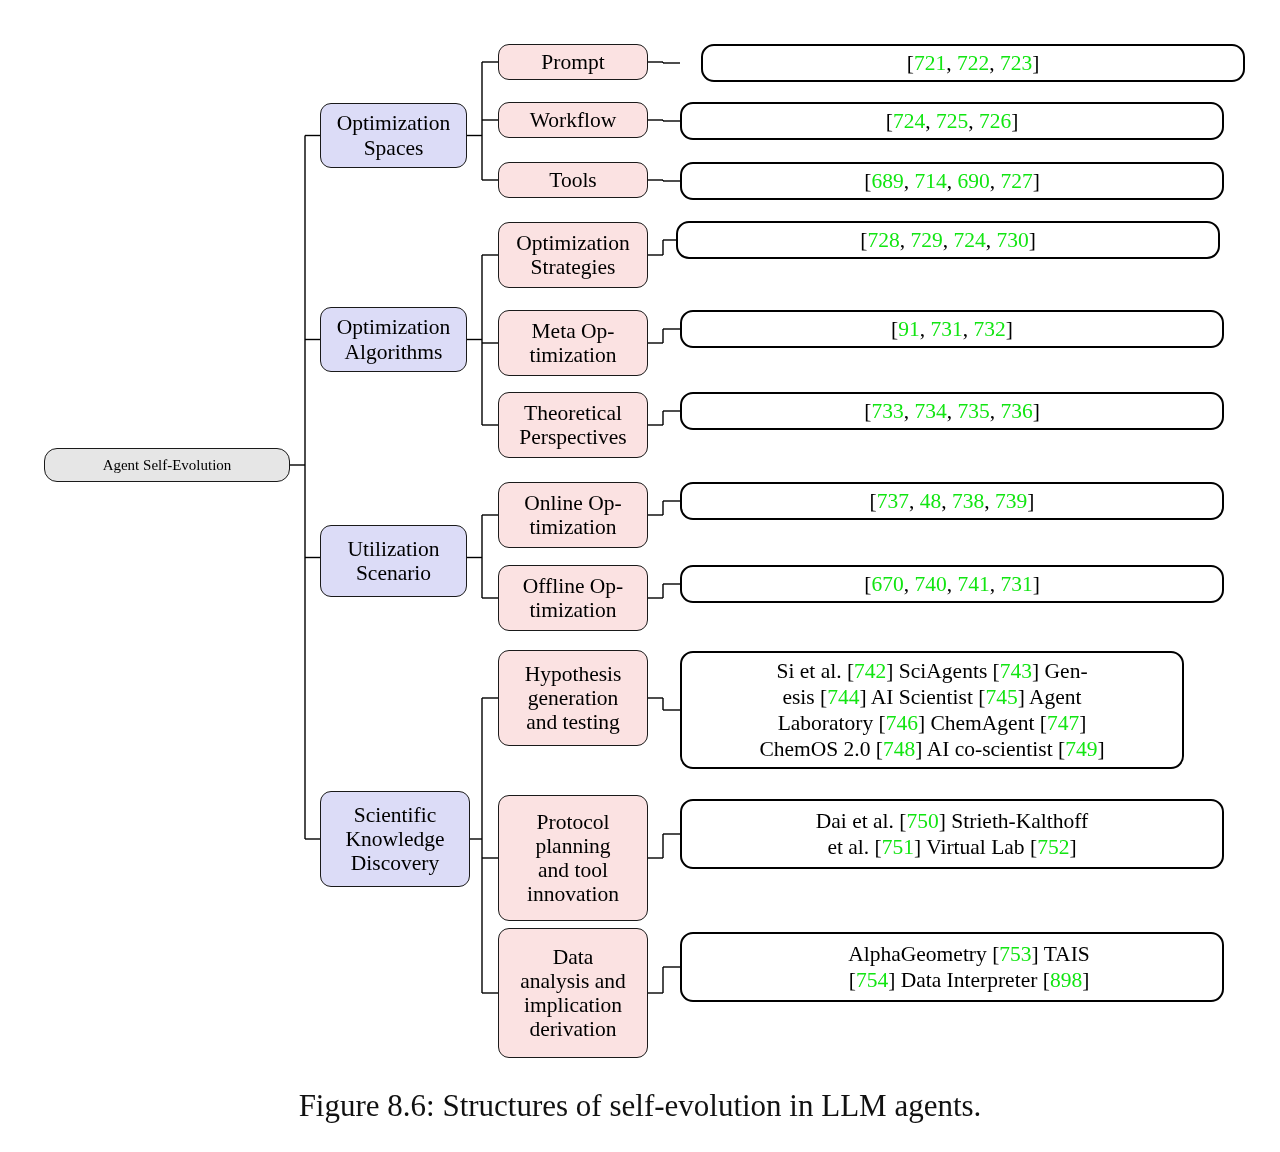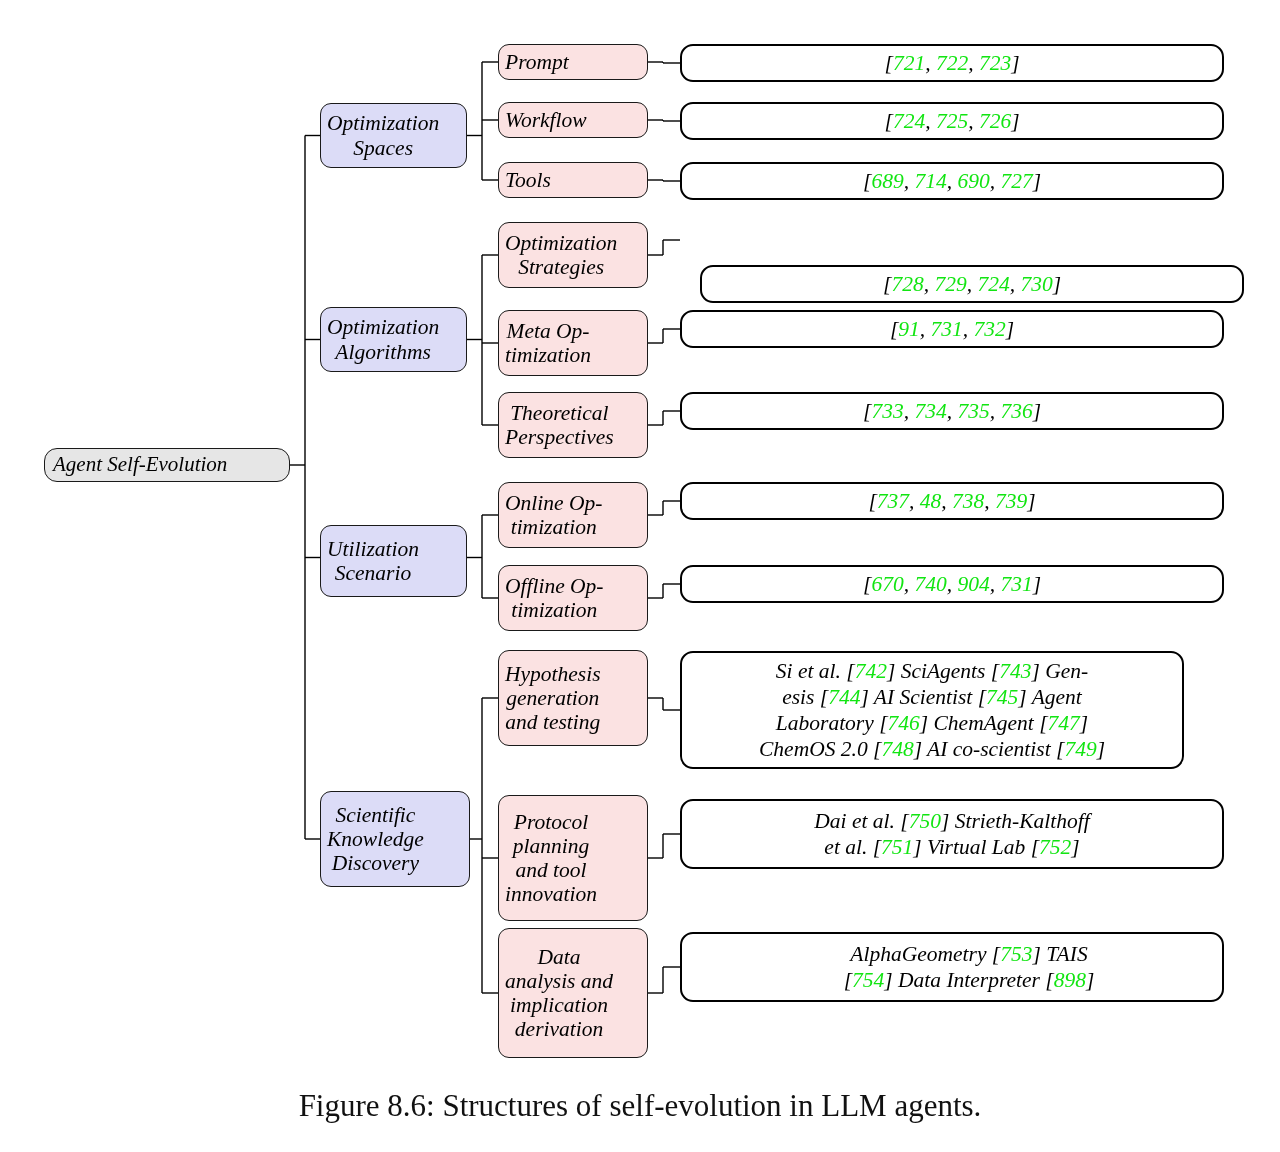--- a/index.html
+++ b/index.html
@@ -6,28 +6,28 @@
   html,body{margin:0;padding:0;}
   body{
     width:1280px;height:1152px;background:#ffffff;
     font-family:"Liberation Serif","DejaVu Serif",serif;
     position:relative;overflow:hidden;
   }
   #canvas{position:absolute;left:0;top:0;width:1280px;height:1152px;}
   svg#wires{position:absolute;left:0;top:0;width:1280px;height:1152px;pointer-events:none;}
   .node{
     position:absolute;box-sizing:border-box;
-    display:flex;align-items:center;justify-content:flex-start;
+    display:flex;align-items:center;justify-content:center;
     text-align:center;border:1.4px solid #1a1a1a;
     border-radius:11px;line-height:1.12;
-    color:#000;z-index:2;font-style:italic;
+    color:#000;z-index:2;
   }
   .node-root{
     background:#e6e6e6;border-radius:13px;
-    font-size:21px;padding:2px 8px;
+    font-size:15px;padding:2px 8px;
   }
   .node-l1{
     background:#dcdcf7;font-size:21.5px;padding:2px 6px;
   }
   .node-l2{
     background:#fbe2e2;font-size:21.5px;padding:2px 6px;
   }
   .node-ref{
     background:#ffffff;border:2.6px solid #000000;border-radius:13px;
     font-size:21.5px;padding:3px 10px;line-height:1.22;
@@ -115,21 +115,21 @@
         <div>
           <div>Optimization</div>
           <div>Spaces</div>
         </div>
       </div>
       <div class="node node-l2" style="left: 498px; top: 44px; width: 150px; height: 36px;">
         <div>
           <div>Prompt</div>
         </div>
       </div>
-      <div class="node node-ref" style="left: 680px; top: 44px; width: 544px; height: 38px; padding-left: 10px;">
+      <div class="node node-ref" style="left: 701px; top: 44px; width: 544px; height: 38px; padding-left: 10px;">
         <div class="txt">
           <div><span class="brk">[</span><span class="cite">721</span><span class="brk">, </span><span class="cite">722</span><span class="brk">, </span><span class="cite">723</span><span class="brk">]</span></div>
         </div>
       </div>
       <div class="node node-l2" style="left: 498px; top: 102px; width: 150px; height: 36px;">
         <div>
           <div>Workflow</div>
         </div>
       </div>
       <div class="node node-ref" style="left: 680px; top: 102px; width: 544px; height: 38px;">
@@ -152,21 +152,21 @@
           <div>Optimization</div>
           <div>Algorithms</div>
         </div>
       </div>
       <div class="node node-l2" style="left: 498px; top: 222px; width: 150px; height: 66px;">
         <div>
           <div>Optimization</div>
           <div>Strategies</div>
         </div>
       </div>
-      <div class="node node-ref" style="left: 700px; top: 221px; width: 544px; height: 38px; margin-top: 44px;">
+      <div class="node node-ref" style="left: 676px; top: 221px; width: 544px; height: 38px;">
         <div class="txt">
           <div><span class="brk">[</span><span class="cite">728</span><span class="brk">, </span><span class="cite">729</span><span class="brk">, </span><span class="cite">724</span><span class="brk">, </span><span class="cite">730</span><span class="brk">]</span></div>
         </div>
       </div>
       <div class="node node-l2" style="left: 498px; top: 310px; width: 150px; height: 66px;">
         <div>
           <div>Meta Op-</div>
           <div>timization</div>
         </div>
       </div>
@@ -204,21 +204,21 @@
         </div>
       </div>
       <div class="node node-l2" style="left: 498px; top: 565px; width: 150px; height: 66px;">
         <div>
           <div>Offline Op-</div>
           <div>timization</div>
         </div>
       </div>
       <div class="node node-ref" style="left: 680px; top: 565px; width: 544px; height: 38px;">
         <div class="txt">
-          <div><span class="brk">[</span><span class="cite">670</span><span class="brk">, </span><span class="cite">740</span><span class="brk">, </span><span class="cite">904</span><span class="brk">, </span><span class="cite">731</span><span class="brk">]</span></div>
+          <div><span class="brk">[</span><span class="cite">670</span><span class="brk">, </span><span class="cite">740</span><span class="brk">, </span><span class="cite">741</span><span class="brk">, </span><span class="cite">731</span><span class="brk">]</span></div>
         </div>
       </div>
       <div class="node node-l1" style="left: 320px; top: 791px; width: 150px; height: 96px;">
         <div>
           <div>Scientific</div>
           <div>Knowledge</div>
           <div>Discovery</div>
         </div>
       </div>
       <div class="node node-l2" style="left: 498px; top: 650px; width: 150px; height: 96px;">

